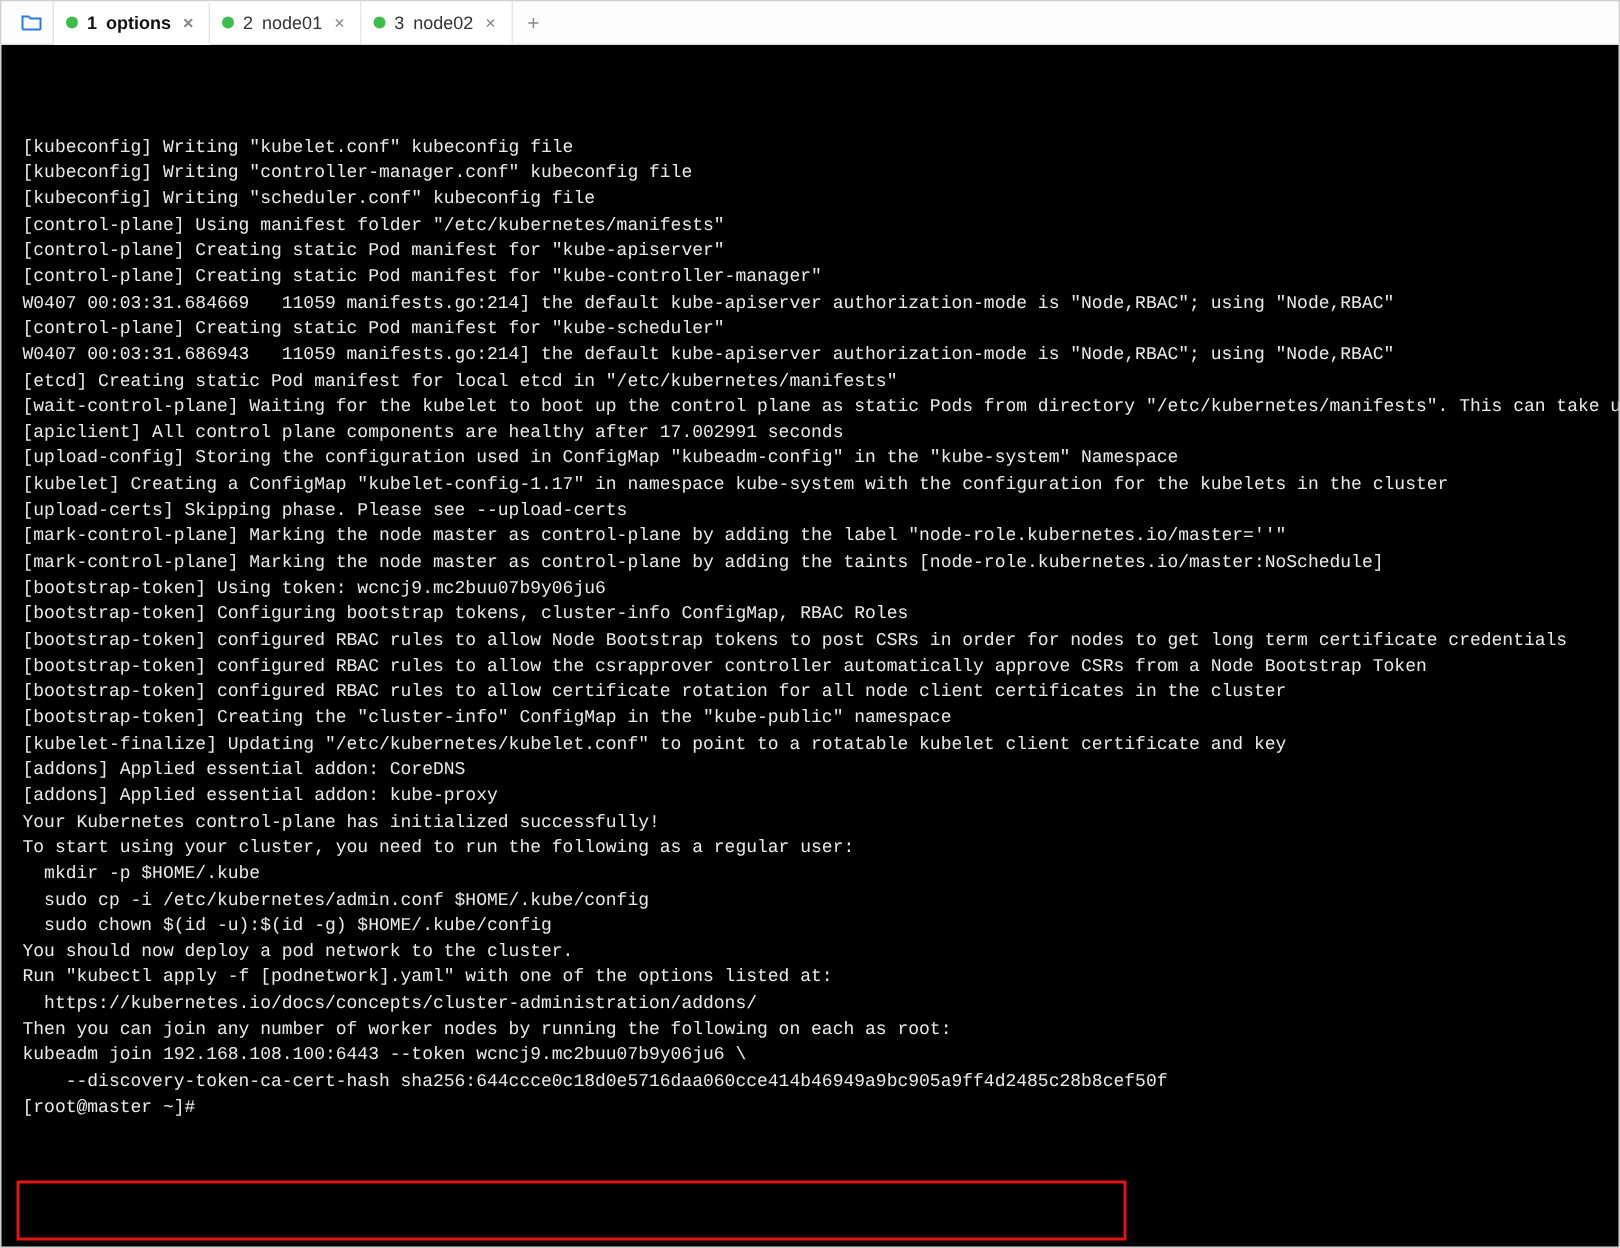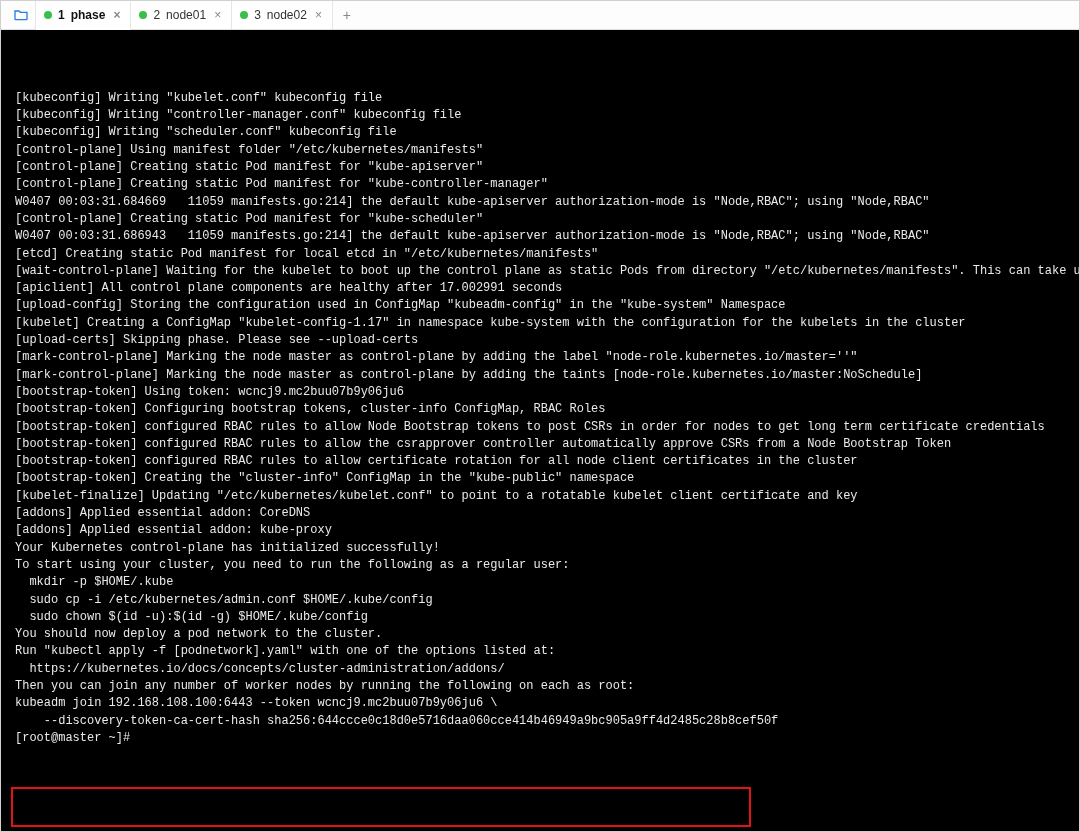--- a/index.html
+++ b/index.html
@@ -112,21 +112,21 @@
   <div class="tabbar">
     <div class="open-btn">
       <svg class="folder-icon" viewBox="0 0 24 24">
         <path fill="none" stroke="#2a7be4" stroke-width="2" d="M3 6h6l2 2h10v10a1 1 0 0 1-1 1H4a1 1 0 0 1-1-1V6z"></path>
       </svg>
     </div>
 
     <div class="tab active">
       <span class="tab-dot"></span>
       <span>1</span>
-      <span>phase</span>
+      <span>options</span>
       <span class="tab-close">×</span>
     </div>
 
     <div class="tab">
       <span class="tab-dot"></span>
       <span>2</span>
       <span>node01</span>
       <span class="tab-close">×</span>
     </div>
 

